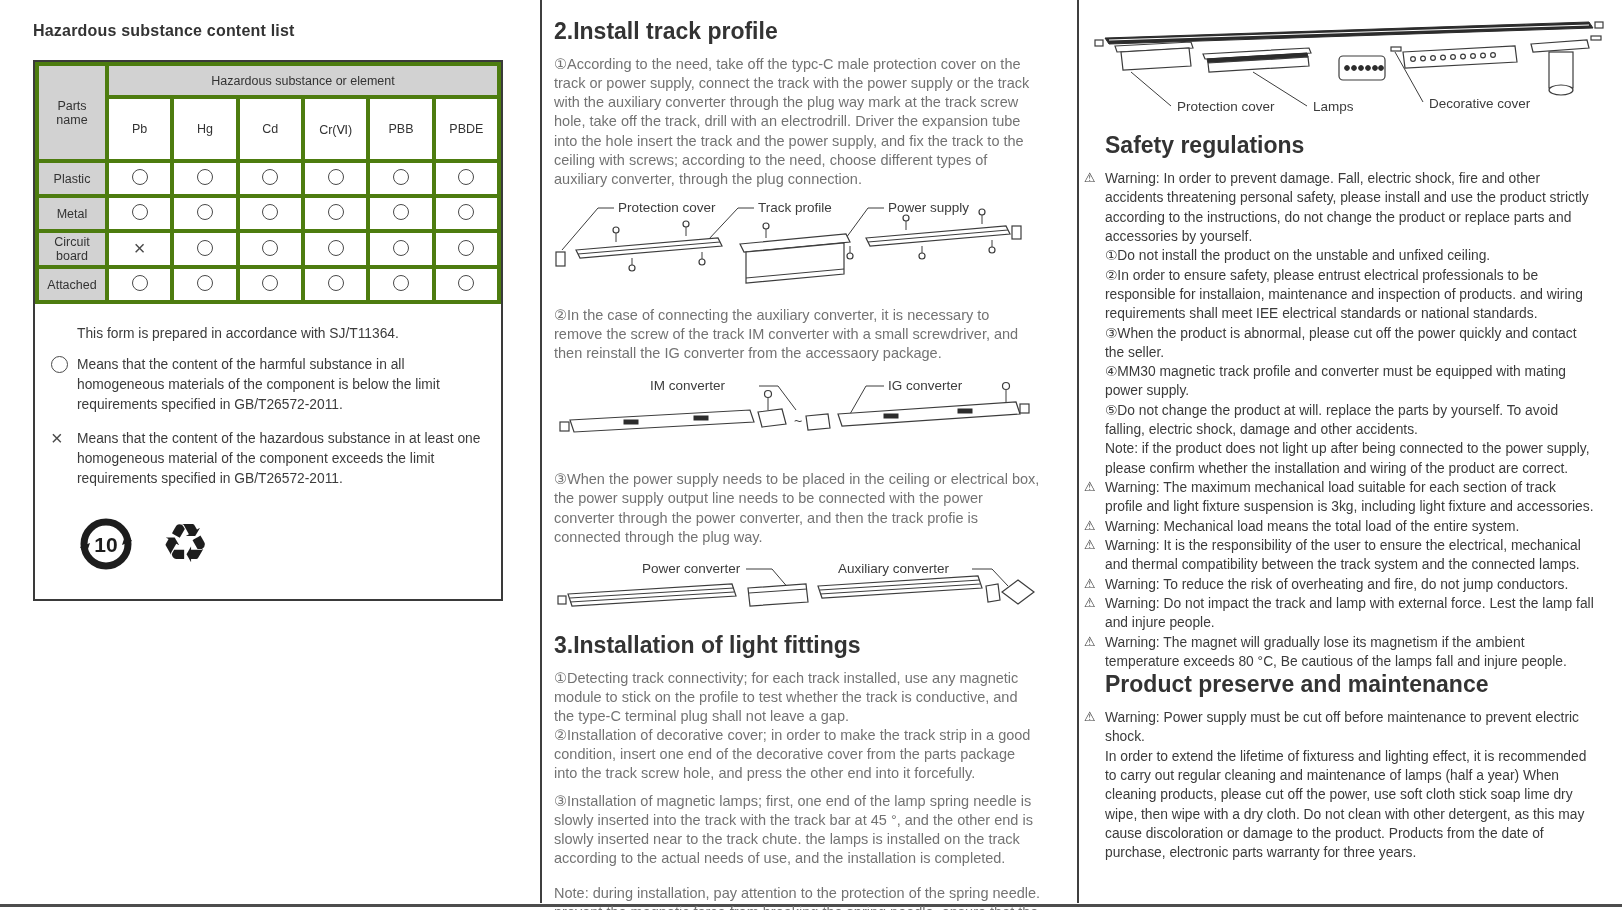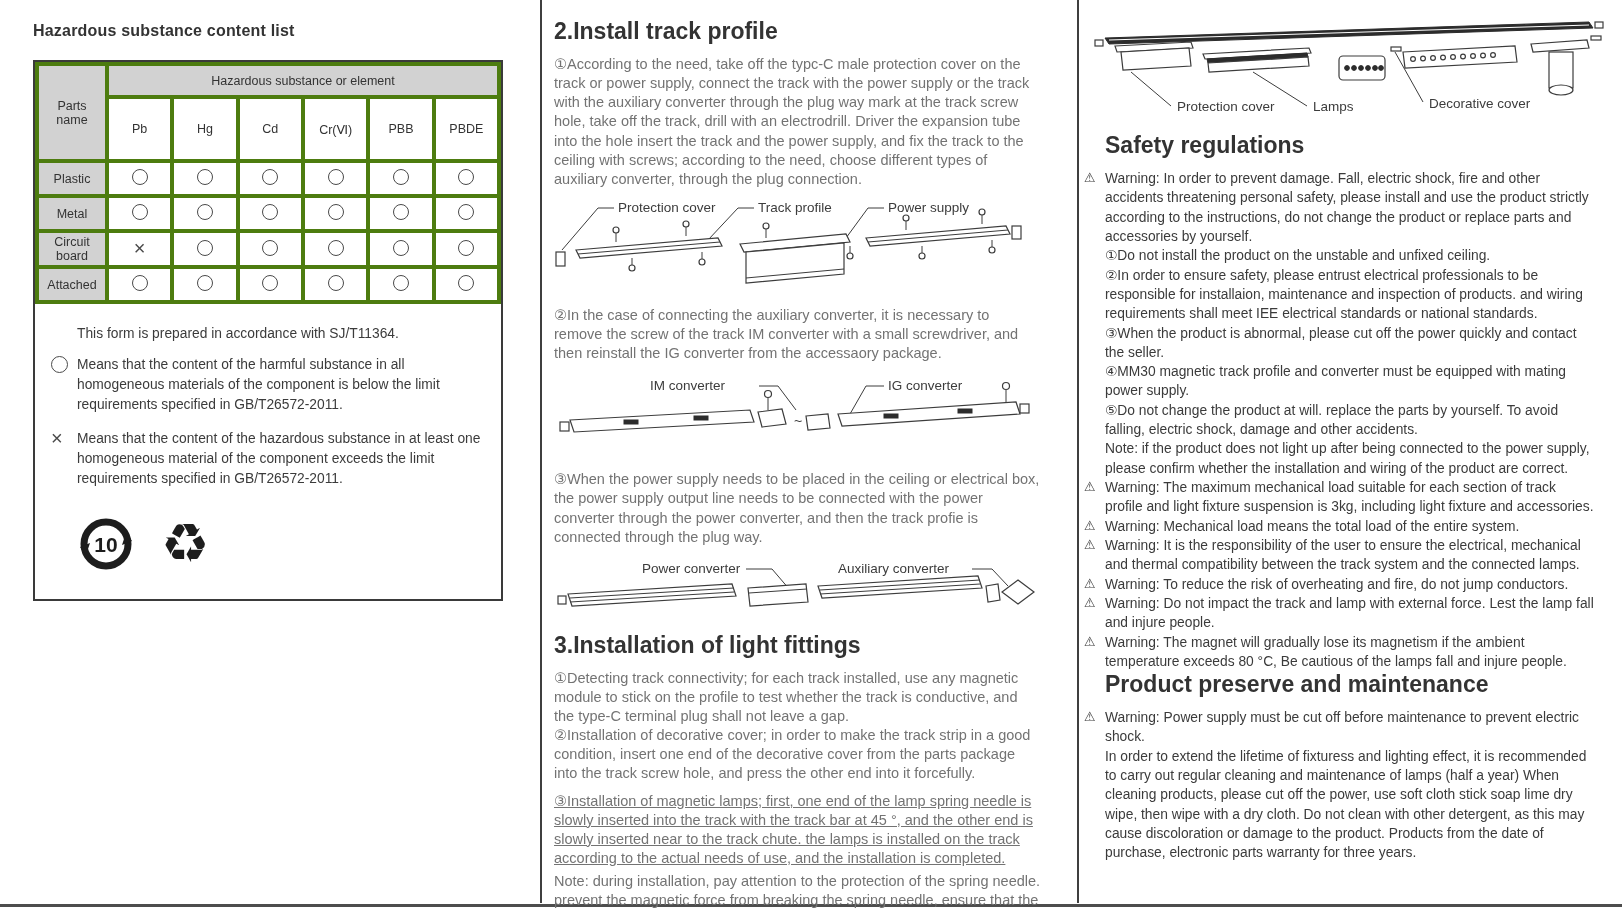--- a/index.html
+++ b/index.html
@@ -237,21 +237,21 @@
       <line class="leader" x1="266" y1="38" x2="426" y2="28"></line>
 
       <polygon class="lineart" points="432,30 444,28 446,44 434,46"></polygon>
       <polygon class="lineart" points="464,24 480,36 464,48 448,36"></polygon>
     </svg>
 
     <h2 class="h3-gap">3.Installation of light fittings</h2>
     <div>
         <p class="body-para" style="margin-bottom: 0px;">①Detecting track connectivity; for each track installed, use any magnetic module to stick on the profile to test whether the track is conductive, and the type-C terminal plug shall not leave a gap.</p>
         <p class="body-para" style="margin-bottom: 8px;">②Installation of decorative cover; in order to make the track strip in a good condition, insert one end of the decorative cover from the parts package into the track screw hole, and press the other end into it forcefully.</p>
-        <p class="body-para" style="margin-bottom: 4px; text-decoration: underline;">③Installation of magnetic lamps; first, one end of the lamp spring needle is slowly inserted into the track with the track bar at 45 °, and the other end is slowly inserted near to the track chute. the lamps is installed on the track according to the actual needs of use, and the installation is completed.</p>
+        <p class="body-para" style="margin-bottom: 16px;">③Installation of magnetic lamps; first, one end of the lamp spring needle is slowly inserted into the track with the track bar at 45 °, and the other end is slowly inserted near to the track chute. the lamps is installed on the track according to the actual needs of use, and the installation is completed.</p>
         <p class="body-para" style="margin-bottom: 0px;">Note: during installation, pay attention to the protection of the spring needle. prevent the magnetic force from breaking the spring needle, ensure that the spring needle and the track copper strip, installation in a right place.</p>
       </div>
   </div>
 
   <div class="col-right">
 
     <svg class="diagram" width="515" height="108" viewBox="0 0 515 108">
 
       <polygon class="darkpart" points="14,22 498,6 502,12 18,28"></polygon>
       <line x1="18" y1="24" x2="498" y2="9" stroke="#ffffff" stroke-width="1"></line>

